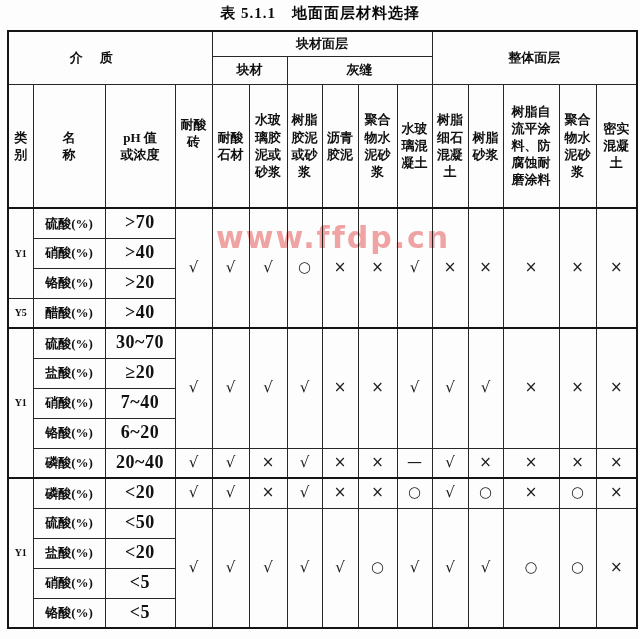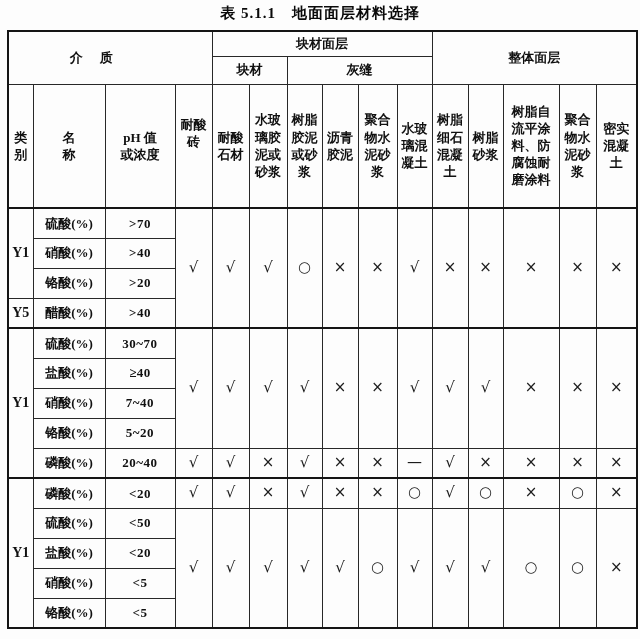--- a/index.html
+++ b/index.html
@@ -38,22 +38,22 @@
   tr.hrowA{height:25px;}
   tr.hrowB{height:28px;}
   tr.hrowC{height:124px;}
   tr.drow{height:30px;}
   td.sym{
     font-family:"DejaVu Sans",sans-serif;
     font-weight:normal;
     font-size:15px;
     color:#1c1c1c;
   }
-  td.cat{font-size:14px;}
-  td.ph{font-size:13px;letter-spacing:0.5px;}
+  td.cat{font-size:10px;}
+  td.ph{font-size:18px;letter-spacing:0.5px;}
   
   tr.sep > td{border-top:2px solid #151515;}
   
   td.lift{padding-bottom:26px;}
   
   td.medium{padding-right:36px;letter-spacing:2px;}
   .watermark{
     position:absolute;left:216px;top:220px;
     font-family:"DejaVu Sans",sans-serif;
     font-weight:bold;font-size:30px;letter-spacing:2px;
@@ -192,29 +192,29 @@
       <td class="sym" rowspan="4">×</td>
       <td class="sym" rowspan="4">√</td>
       <td class="sym" rowspan="4">√</td>
       <td class="sym" rowspan="4">√</td>
       <td class="sym" rowspan="4">×</td>
       <td class="sym" rowspan="4">×</td>
       <td class="sym" rowspan="4">×</td>
     </tr>
     <tr class="drow">
       <td>盐酸(%)</td>
-      <td class="ph">≥40</td>
+      <td class="ph">≥20</td>
     </tr>
     <tr class="drow">
       <td>硝酸(%)</td>
       <td class="ph">7~40</td>
     </tr>
     <tr class="drow">
       <td>铬酸(%)</td>
-      <td class="ph">5~20</td>
+      <td class="ph">6~20</td>
     </tr>
     <tr class="drow">
       <td>磷酸(%)</td>
       <td class="ph">20~40</td>
       <td class="sym">√</td>
       <td class="sym">√</td>
       <td class="sym">×</td>
       <td class="sym">√</td>
       <td class="sym">×</td>
       <td class="sym">×</td>
@@ -267,13 +267,14 @@
       <td>硝酸(%)</td>
       <td class="ph">&lt;5</td>
     </tr>
     <tr class="drow">
       <td>铬酸(%)</td>
       <td class="ph">&lt;5</td>
     </tr>
   </tbody>
     </table>
 
+  <div class="watermark">www.ffdp.cn</div>
 </div>
 
 </body></html>

